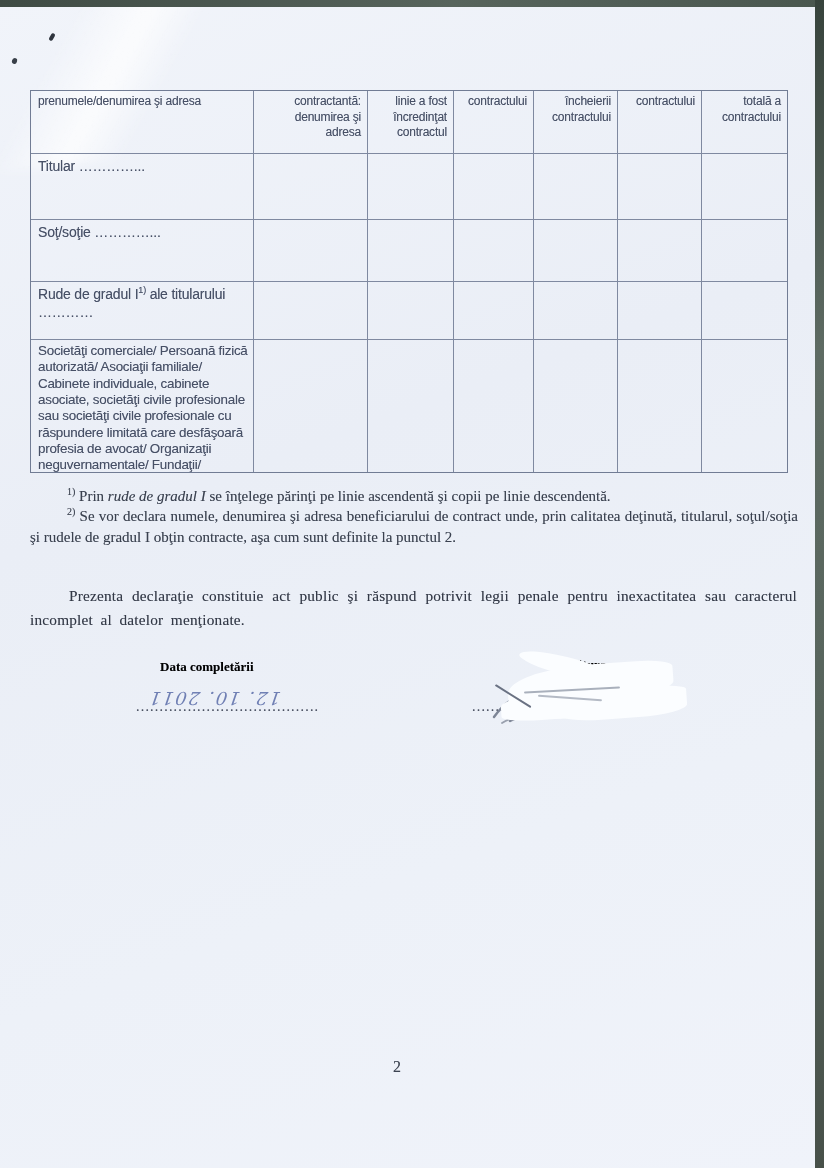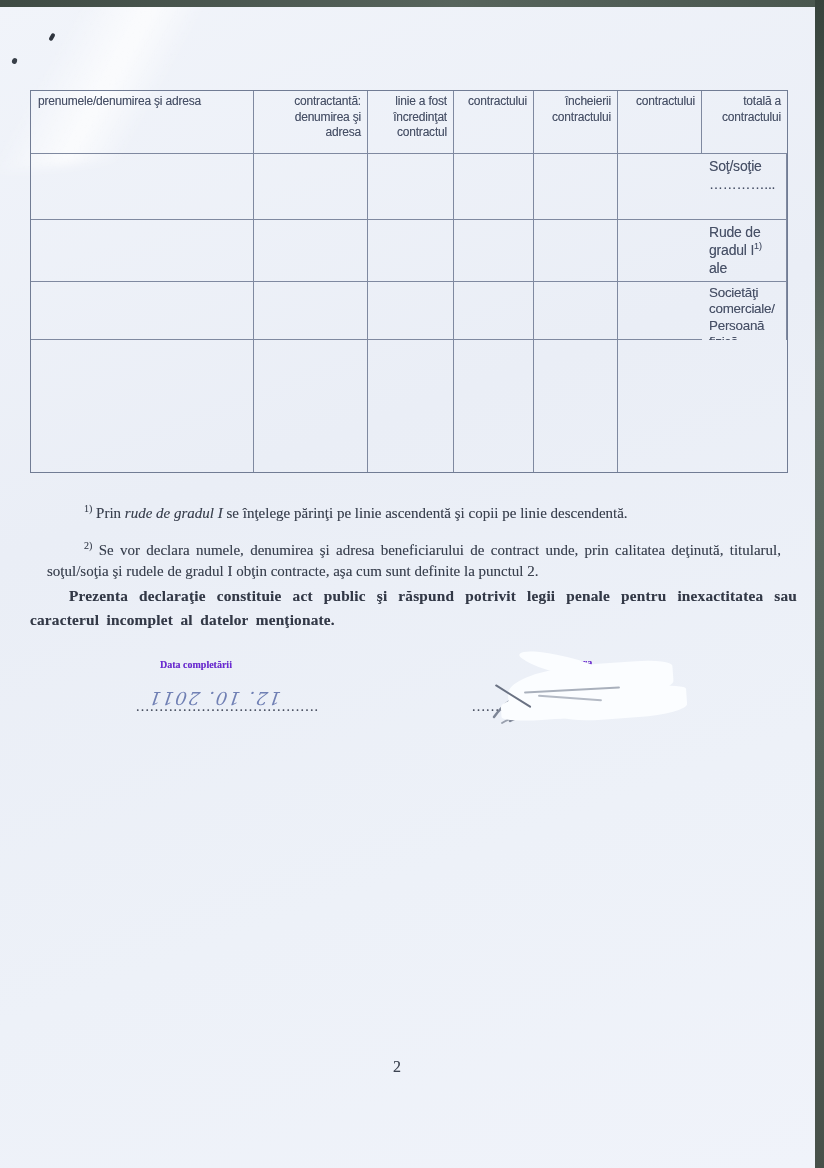--- a/index.html
+++ b/index.html
@@ -42,32 +42,32 @@
   .cell.lastrow{border-bottom:none;}
   .cell.hdr{text-align:right;padding-top:3px;}
   .cell.hdr.first{text-align:left;}
   .cell.rowlabel{font-size:14px;}
   .cell.small{font-size:13.4px;line-height:1.22;letter-spacing:-0.25px;padding-right:3px;}
   sup{font-size:9px;line-height:0;}
 
   
   .footnotes{position:absolute;left:30px;top:486px;width:768px;z-index:2;
     color:#3a414f;font-size:15px;}
-  .fn{margin:17px;text-indent:37px;line-height:1.36;text-shadow:0 0 .5px rgba(58,65,79,.4);}
+  .fn{margin:0;text-indent:37px;line-height:1.36;text-shadow:0 0 .5px rgba(58,65,79,.4);}
   .fn.justify{text-align:justify;}
   .fnm{font-size:10px;}
 
   
   .declaration{position:absolute;left:30px;top:584px;width:767px;z-index:2;margin:0;
-    font-weight:bold;text-align:justify;text-indent:39px;
+    font-weight:normal;text-align:justify;text-indent:39px;
     font-size:15.3px;line-height:1.55;color:#333947;letter-spacing:.2px;word-spacing:3.5px;
     text-shadow:0 0 .5px rgba(51,57,71,.4);}
 
   
-  .lbl{position:absolute;z-index:2;font-weight:bold;font-size:10px;color:#6d28d9;
+  .lbl{position:absolute;z-index:2;font-weight:bold;font-size:13px;color:#000000;
     text-shadow:0 0 .5px rgba(52,59,73,.4);}
   .lbl-date{left:160px;top:659px;}
   .lbl-sign{left:545px;top:657px;}
 
   .date-line{position:absolute;left:136px;top:697px;width:185px;height:26px;z-index:2;}
   .dots{font-size:14px;letter-spacing:1.2px;color:#4a5162;white-space:nowrap;
     text-shadow:0 0 .5px rgba(74,81,98,.4);}
   .handwriting{
     position:absolute;left:12px;top:-9px;display:inline-block;
     transform:rotate(180deg) skewX(-8deg);
@@ -104,20 +104,21 @@
   <div class="doc-table">
 
     <div class="cell hdr first">prenumele/denumirea şi adresa</div>
     <div class="cell hdr">contractantă: denumirea şi adresa</div>
     <div class="cell hdr">linie a fost încredinţat contractul</div>
     <div class="cell hdr">contractului</div>
     <div class="cell hdr">încheierii contractului</div>
     <div class="cell hdr">contractului</div>
     <div class="cell hdr lastcol">totală a contractului</div>
 
+    <div class="cell rowlabel">Titular …………...</div>
     <div class="cell"></div>
     <div class="cell"></div>
     <div class="cell"></div>
     <div class="cell"></div>
     <div class="cell"></div>
     <div class="cell lastcol"></div>
 
     <div class="cell rowlabel">Soţ/soţie …………...</div>
     <div class="cell"></div>
     <div class="cell"></div>

